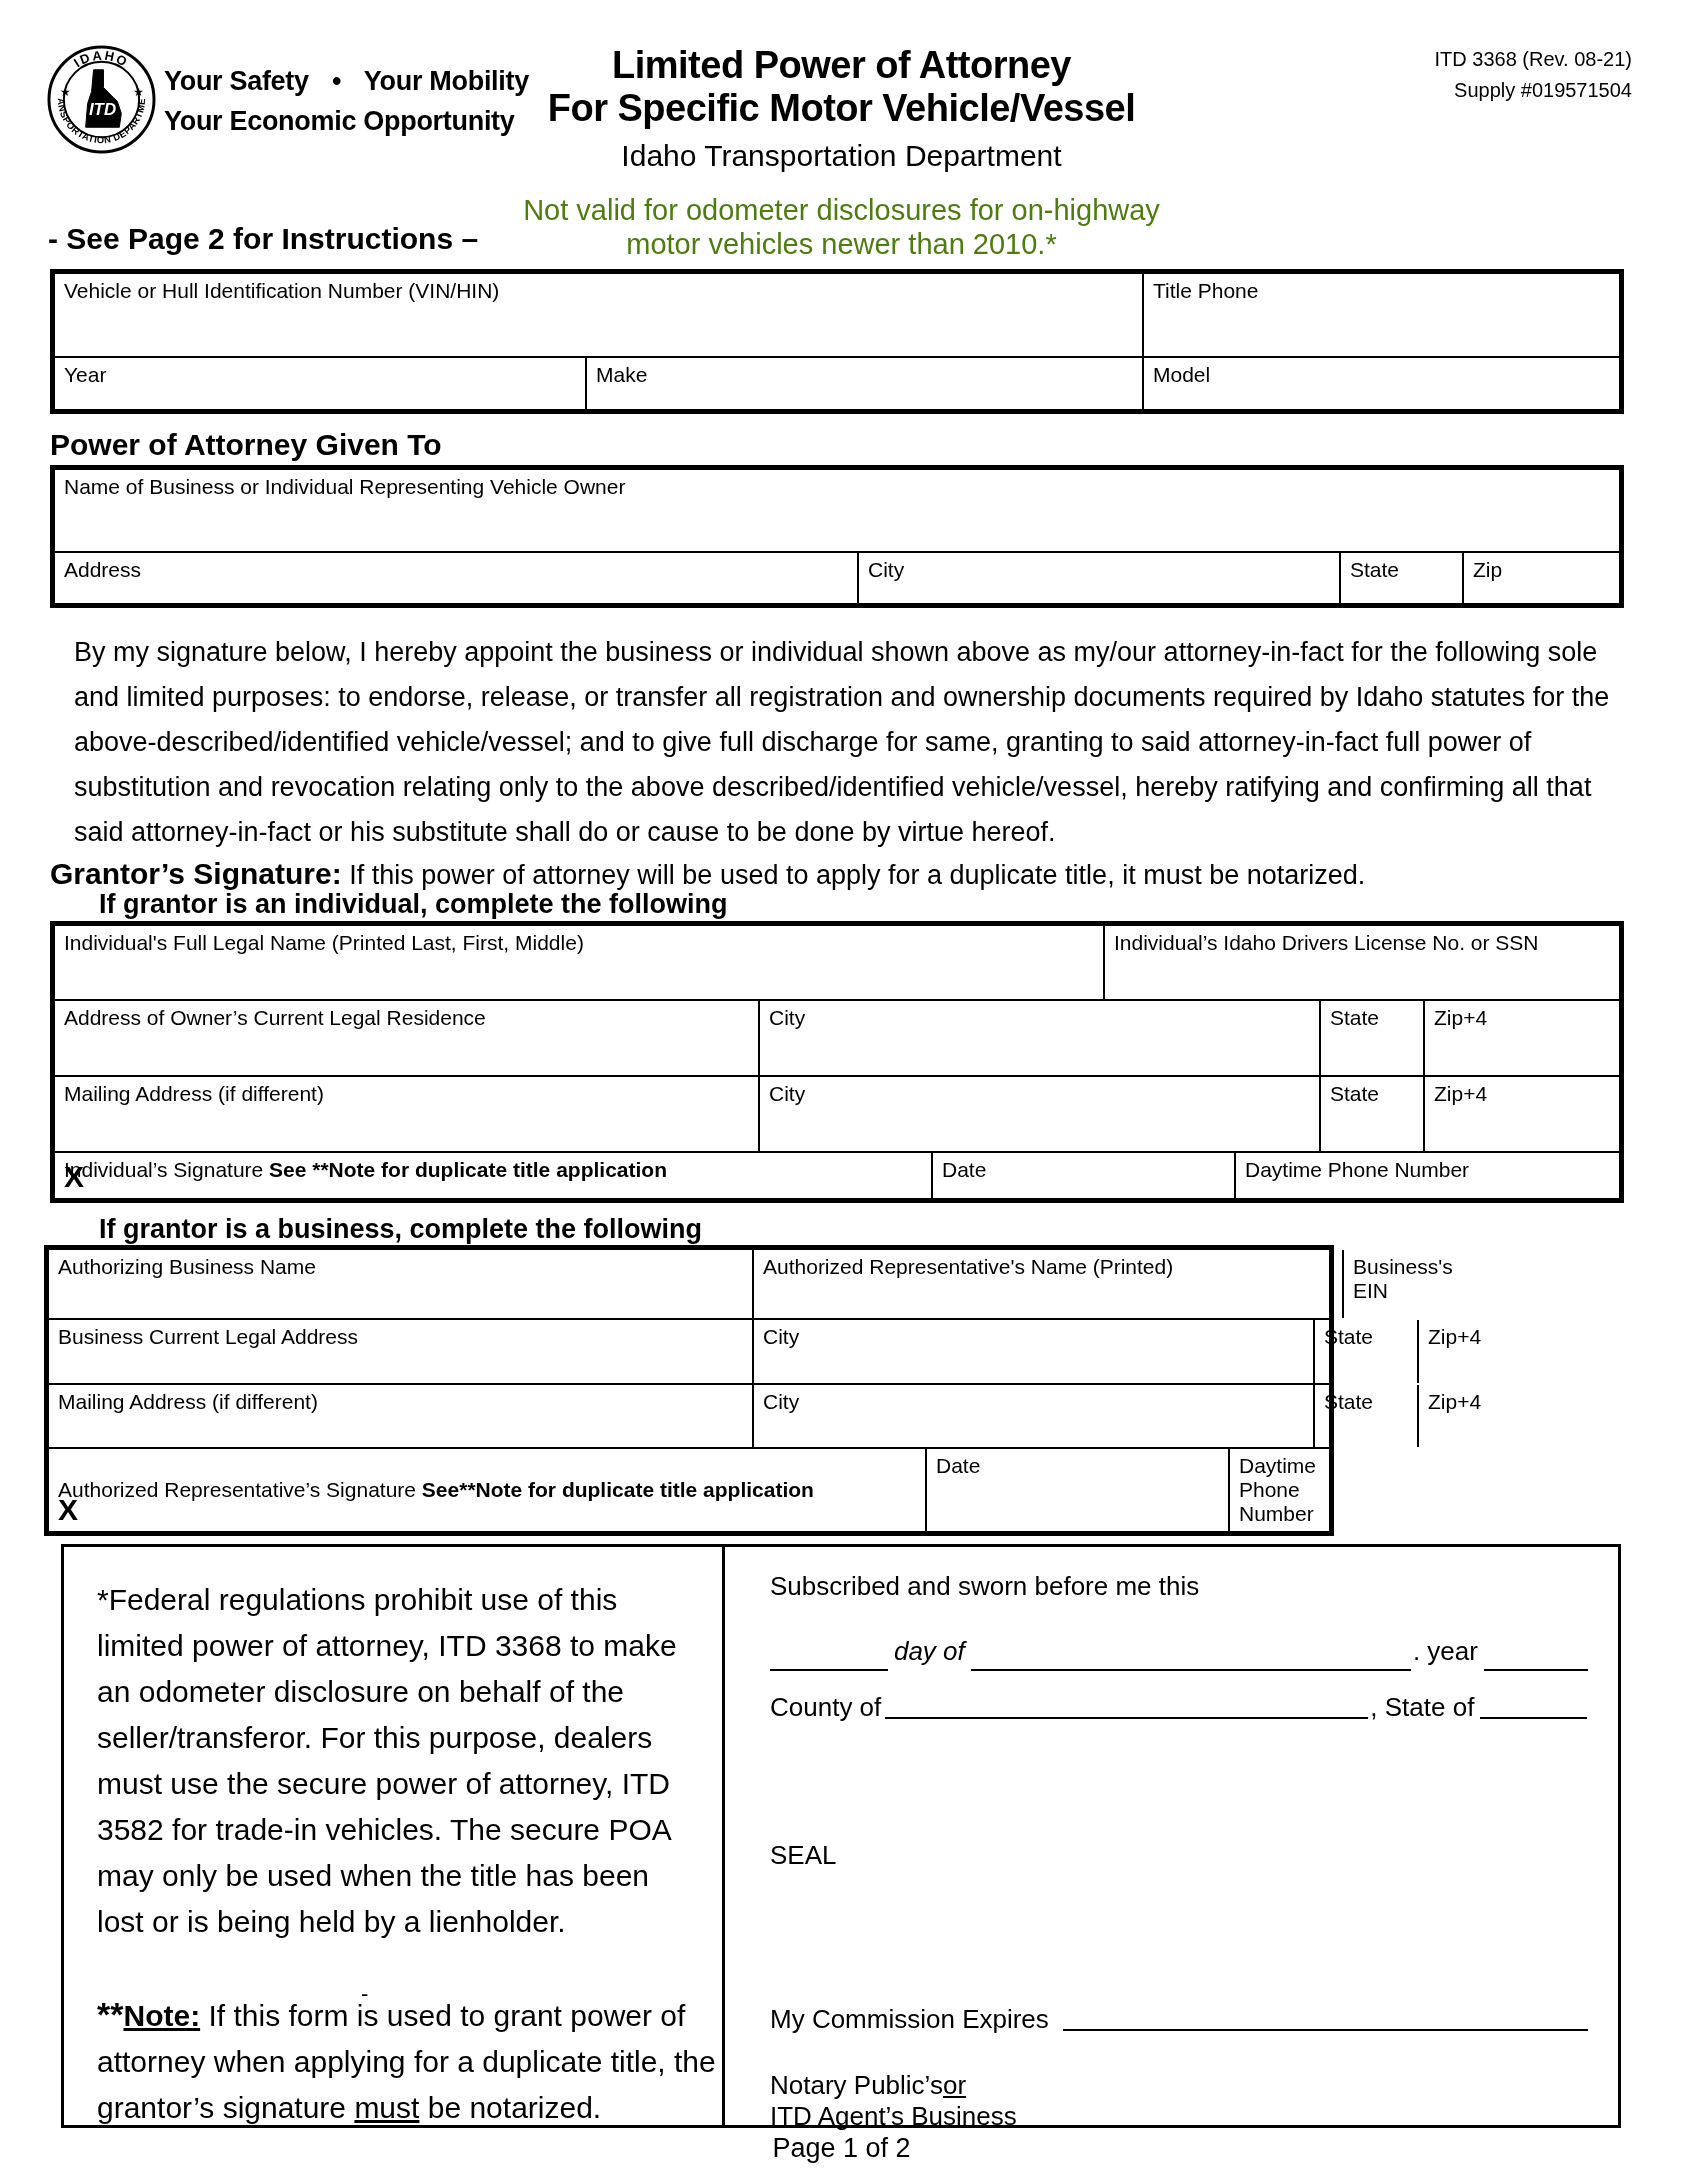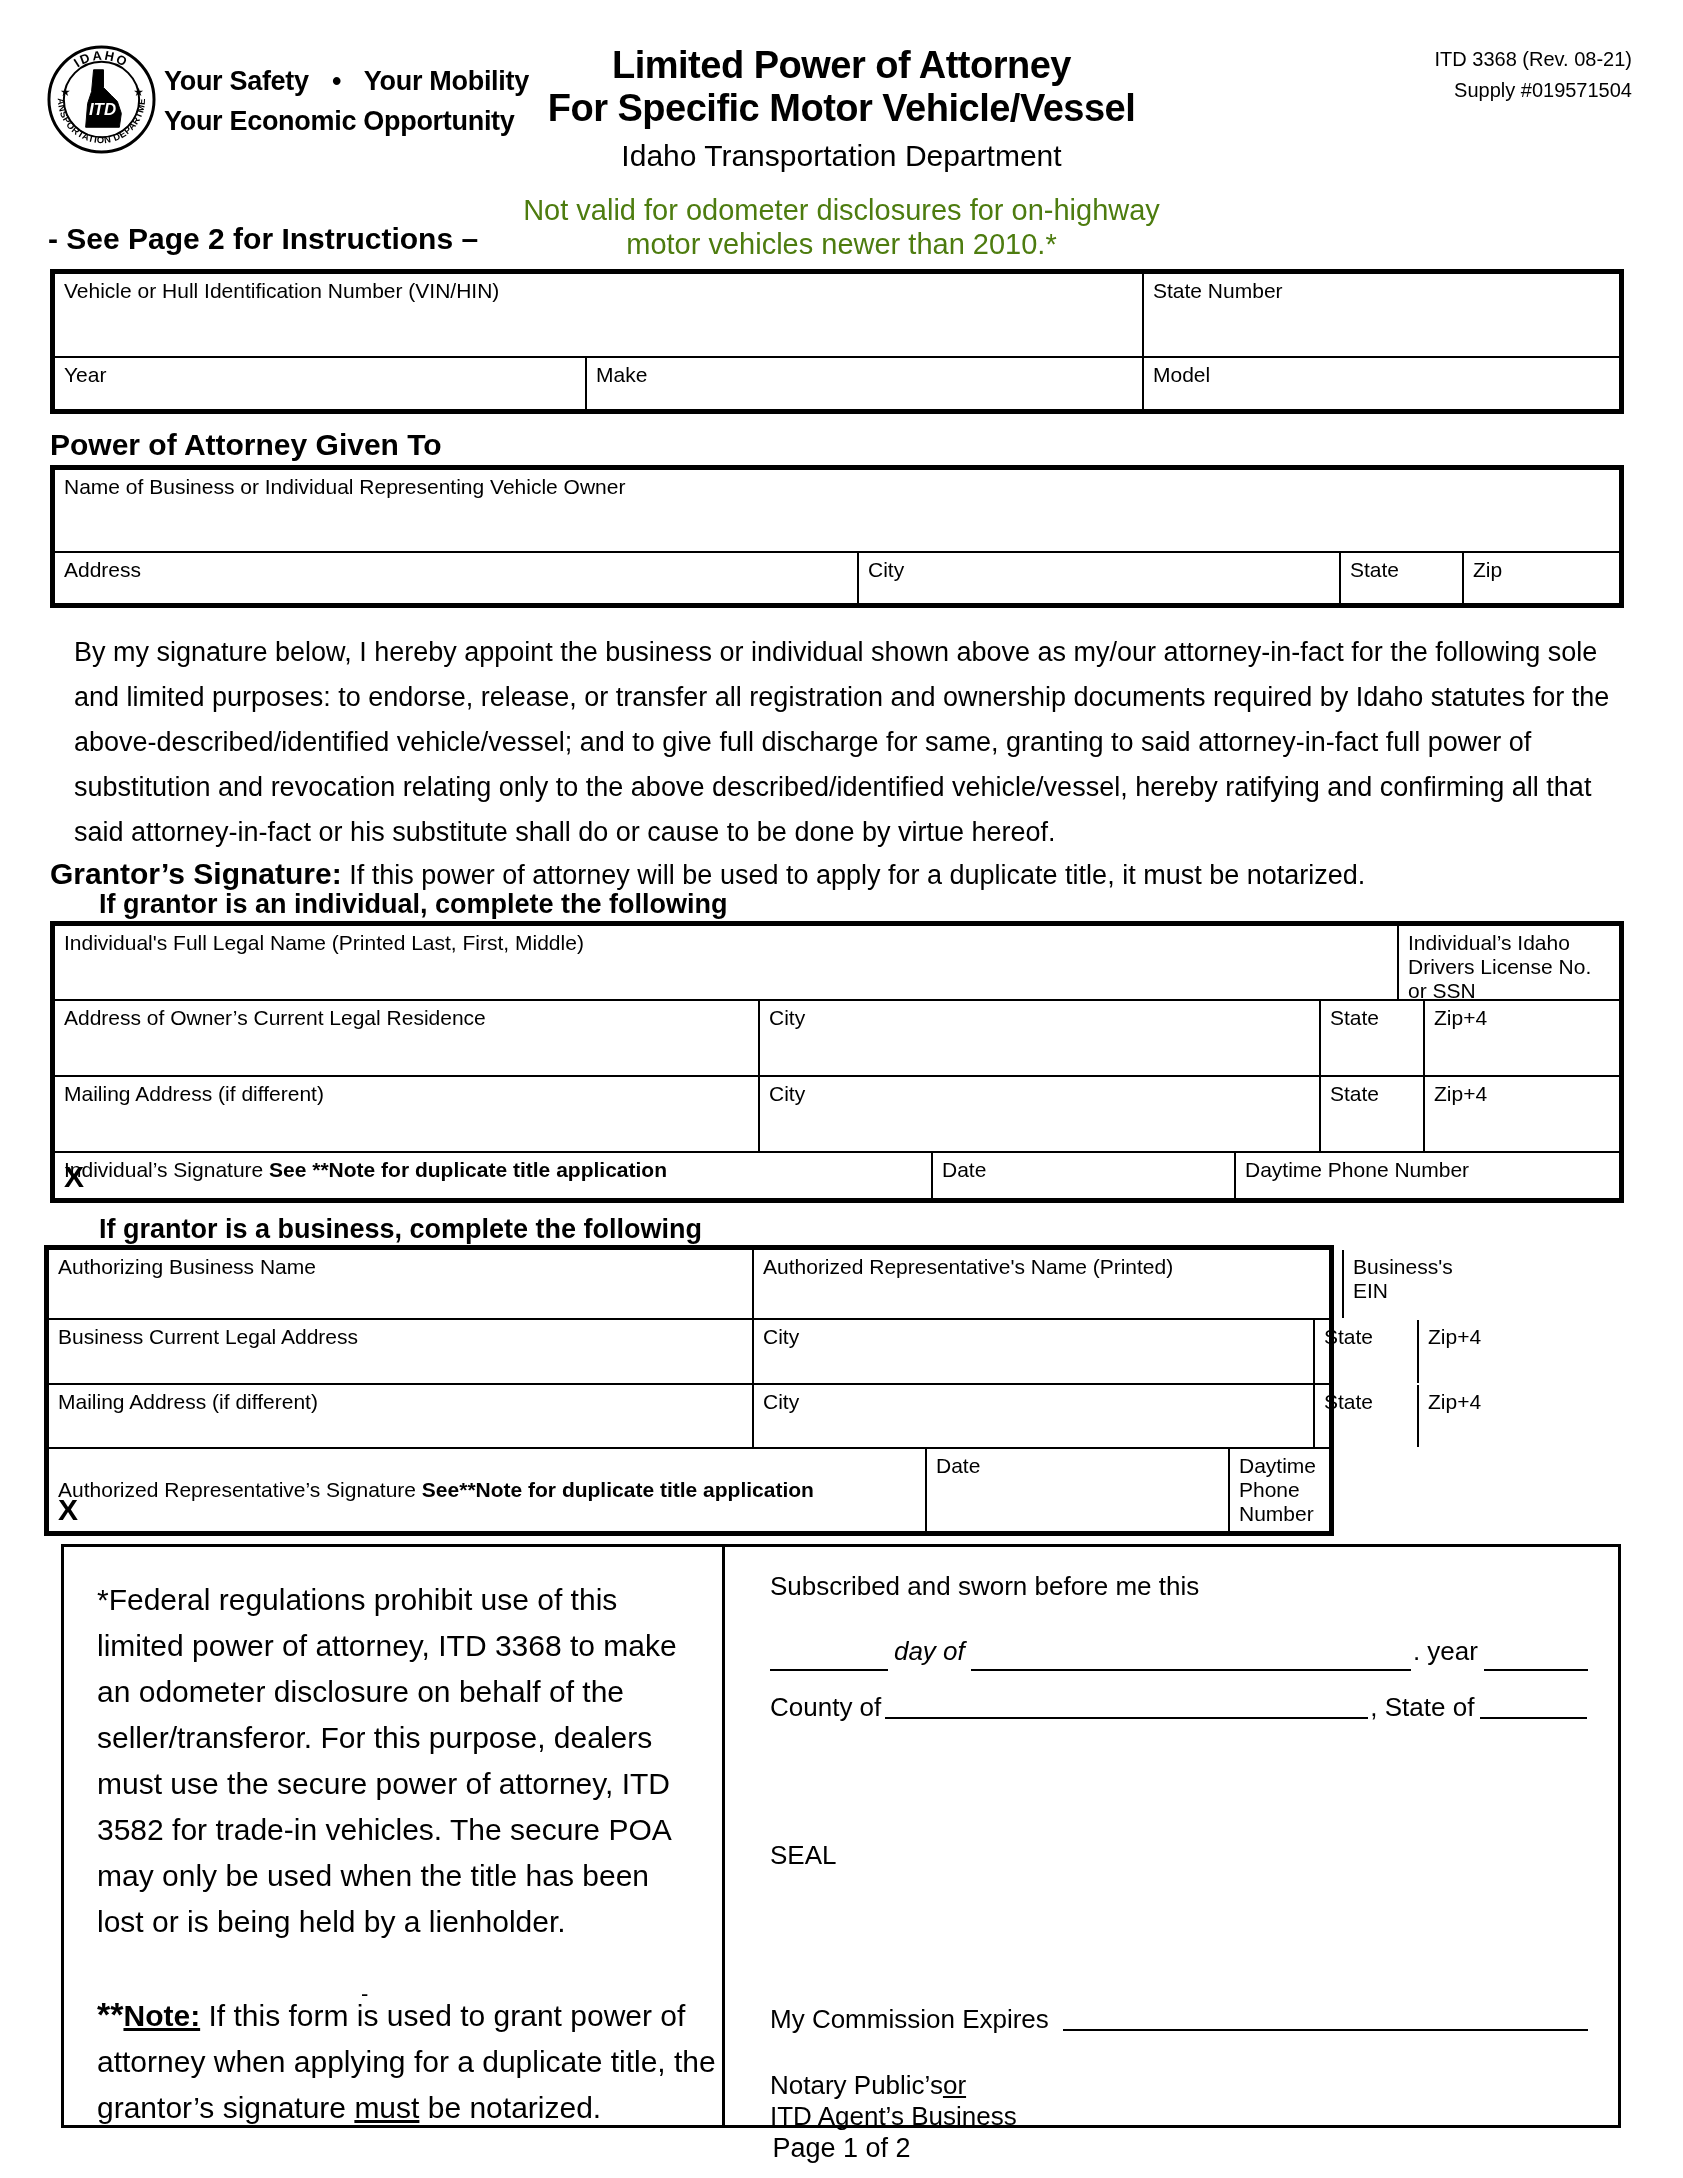--- a/index.html
+++ b/index.html
@@ -98,21 +98,21 @@
   <div class="abs center-line warn" style="top:228px;">motor vehicles newer than 2010.*</div>
 
   <div class="abs see-page" style="left:48px; top:222px;">- See Page 2 for Instructions –</div>
 
   <div class="tbl" style="left:50px; top:269px; width:1574px; height:145px;">
     <div class="trow" style="height:65px;">
       <div class="tcell" style="width:1087px;">
         <span>Vehicle or Hull Identification Number (VIN/HIN)</span>
       </div>
       <div class="tcell grow">
-        <span>State Number</span>
+        <span>Title Phone</span>
       </div>
     </div>
     <div class="trow">
       <div class="tcell" style="width:530px;">
         <span>Year</span>
       </div>
       <div class="tcell" style="width:557px;">
         <span>Make</span>
       </div>
       <div class="tcell grow">
@@ -148,21 +148,21 @@
   <div class="abs para" style="left:74px; top:630px; width:1544px;">By my signature below, I hereby appoint the business or individual shown above as my/our attorney-in-fact for the following sole and limited purposes: to endorse, release, or transfer all registration and ownership documents required by Idaho statutes for the above-described/identified vehicle/vessel; and to give full discharge for same, granting to said attorney-in-fact full power of substitution and revocation relating only to the above described/identified vehicle/vessel, hereby ratifying and confirming all that said attorney-in-fact or his substitute shall do or cause to be done by virtue hereof.</div>
 
   <div class="abs" style="left:50px; top:857px;">
     <span class="grantor-b">Grantor’s Signature:</span><span class="grantor-r"> If this power of attorney will be used to apply for a duplicate title, it must be notarized.</span>
   </div>
 
   <div class="abs sub-head" style="left:99px; top:889px;">If grantor is an individual, complete the following</div>
 
   <div class="tbl" style="left:50px; top:921px; width:1574px; height:282px;">
     <div class="trow" style="height:61px;">
-      <div class="tcell" style="width:1342px;">
+      <div class="tcell" style="width:1048px;">
         <span>Individual's Full Legal Name (Printed Last, First, Middle)</span>
       </div>
       <div class="tcell grow">
         <span>Individual’s Idaho Drivers License No. or SSN</span>
       </div>
     </div>
     <div class="trow" style="height:65px;">
       <div class="tcell" style="width:703px;">
         <span>Address of Owner’s Current Legal Residence</span>
       </div>

